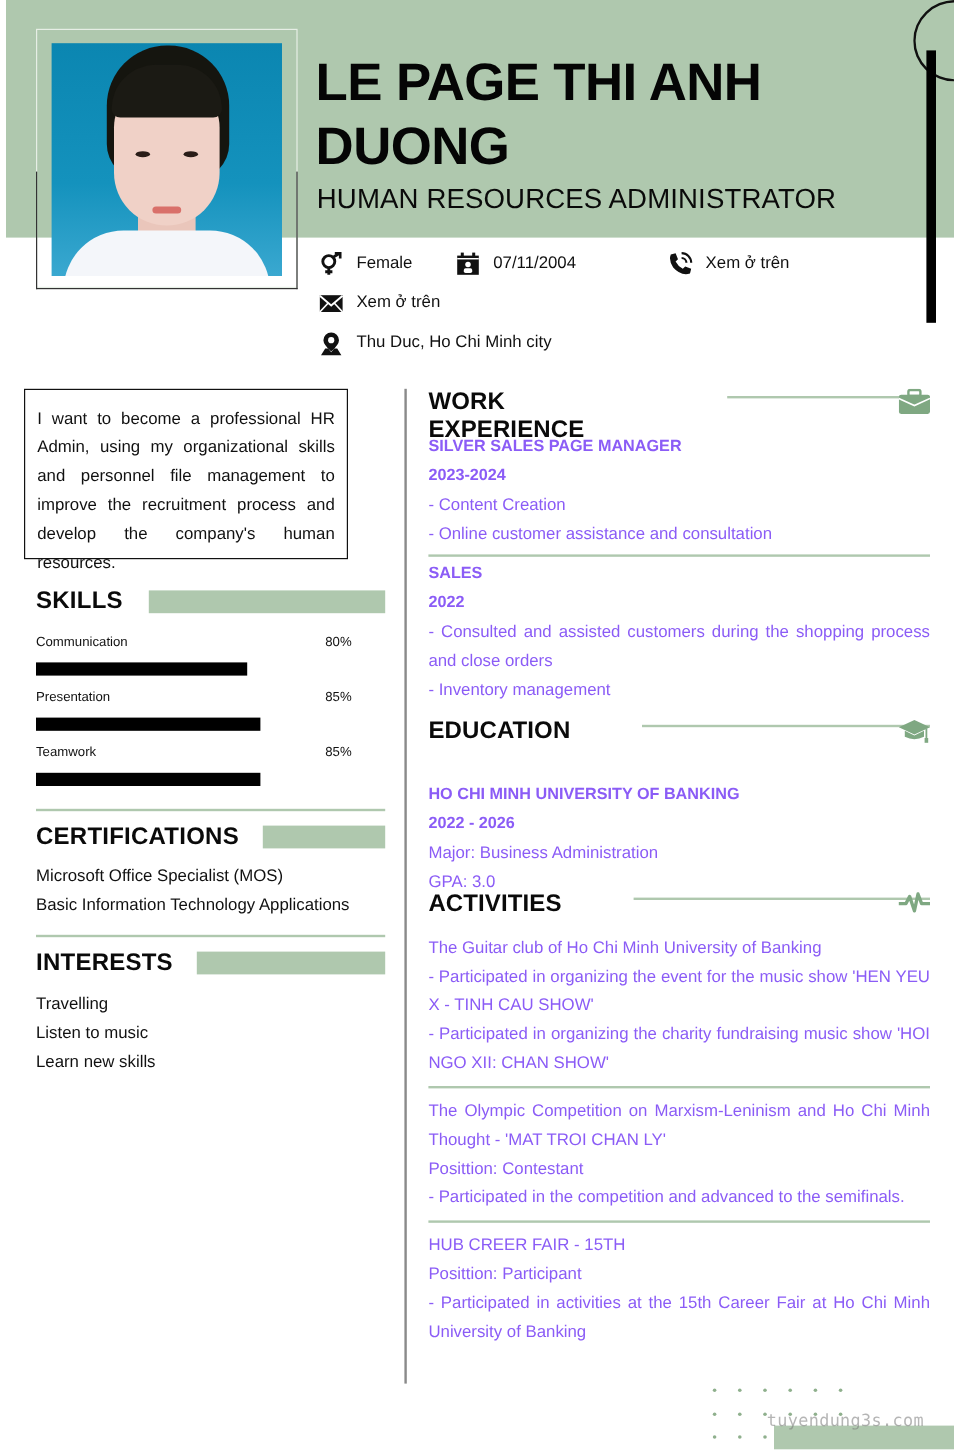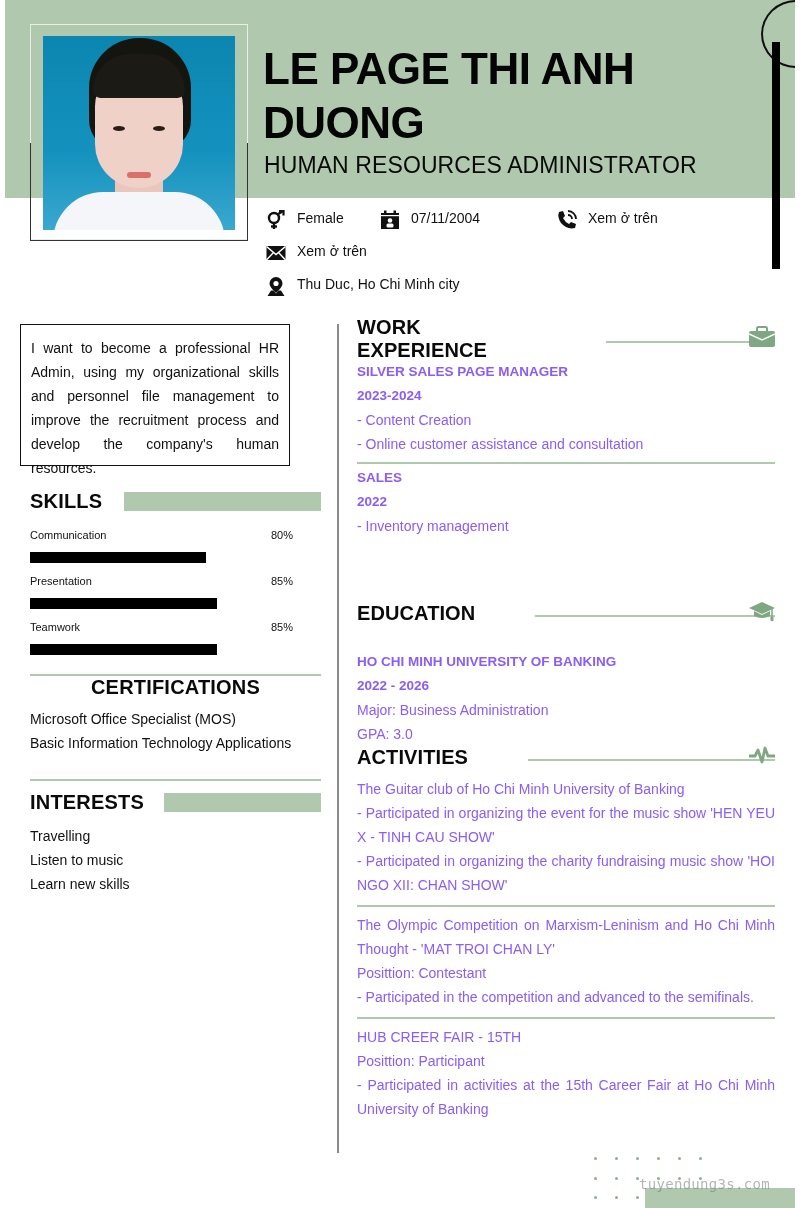--- a/index.html
+++ b/index.html
@@ -39,21 +39,21 @@
   .skill { position: relative; height: 46px; font-size: 11px; }
   .skill .lbl { position: absolute; left: 0; top: 0; }
   .skill .pct { position: absolute; left: 241px; top: 0; }
   .skill .track { position: absolute; left: 0; top: 23px; height: 11px; background: #000; }
 
   .plain-list div { font-size: 14px; line-height: 24px; color: #111; }
 
   .divider-v { position: absolute; left: 337px; top: 324px; width: 2px; height: 829px; background: #8a8a8a; }
 
   .right-col { position: absolute; left: 357px; width: 418px; }
-  .rsec-head { display: flex; align-items: center; height: 30px; gap: 40px; }
+  .rsec-head { display: flex; height: 30px; gap: 40px; }
   .rsec-head h2 { font-size: 20px; font-weight: 700; color: #0a0a0a; letter-spacing: 0.1px; }
   .rsec-head .line { height: 2px; background: #afc8ae; margin-left: 20px; margin-top: 6px; }
   .rsec-head .sicon { position: absolute; right: 0; }
   .entry { font-size: 14px; line-height: 24px; color: #8b5cf6; text-align: justify; }
   .entry .b { font-weight: 700; font-size: 13.5px; }
   .entry-sep { height: 2px; background: #afc8ae; margin: 8px 0 6px 0; }
 
   .dots { position: absolute; left: 594px; top: 1157px; width: 120px; height: 48px; }
   .dots span { position: absolute; width: 3px; height: 3px; border-radius: 50%; background: #8fb08d; }
   .corner-band { position: absolute; left: 645px; top: 1188px; width: 150px; height: 20px; background: #afc8ae; }
@@ -159,21 +159,21 @@
   </div>
   <div class="skill">
     <span class="lbl">Teamwork</span>
     <span class="pct">85%</span>
     <div class="track" style="width:187px;"></div>
   </div>
 </div>
 
 <div class="left-col" style="top:674px;">
   <div class="rule-green"></div>
-  <div class="sec-head" style="margin-top:0;flex-direction:column;">
+  <div class="sec-head" style="margin-top:10px;">
     <h2>CERTIFICATIONS</h2>
     <div class="bar"></div>
   </div>
   <div class="plain-list" style="margin-top:8px;">
     <div>Microsoft Office Specialist (MOS)</div>
     <div>Basic Information Technology Applications</div>
   </div>
 </div>
 
 <div class="left-col" style="top:779px;">
@@ -206,20 +206,21 @@
   <div class="entry" style="margin-top:6px;">
     <div class="b">SILVER SALES PAGE MANAGER</div>
     <div class="b">2023-2024</div>
     <div>- Content Creation</div>
     <div>- Online customer assistance and consultation</div>
   </div>
   <div class="entry-sep" style="margin:6px 0 2px 0;"></div>
   <div class="entry">
     <div class="b">SALES</div>
     <div class="b">2022</div>
+    <div>- Consulted and assisted customers during the shopping process and close orders</div>
     <div>- Inventory management</div>
   </div>
 </div>
 
 <div class="right-col" style="top:598px;">
   <div class="rsec-head" style="position:relative;">
     <h2>EDUCATION</h2>
     <div class="line" style="width:249px;"></div>
     <span class="sicon">
       <svg width="26" height="22" viewBox="0 0 26 22">

